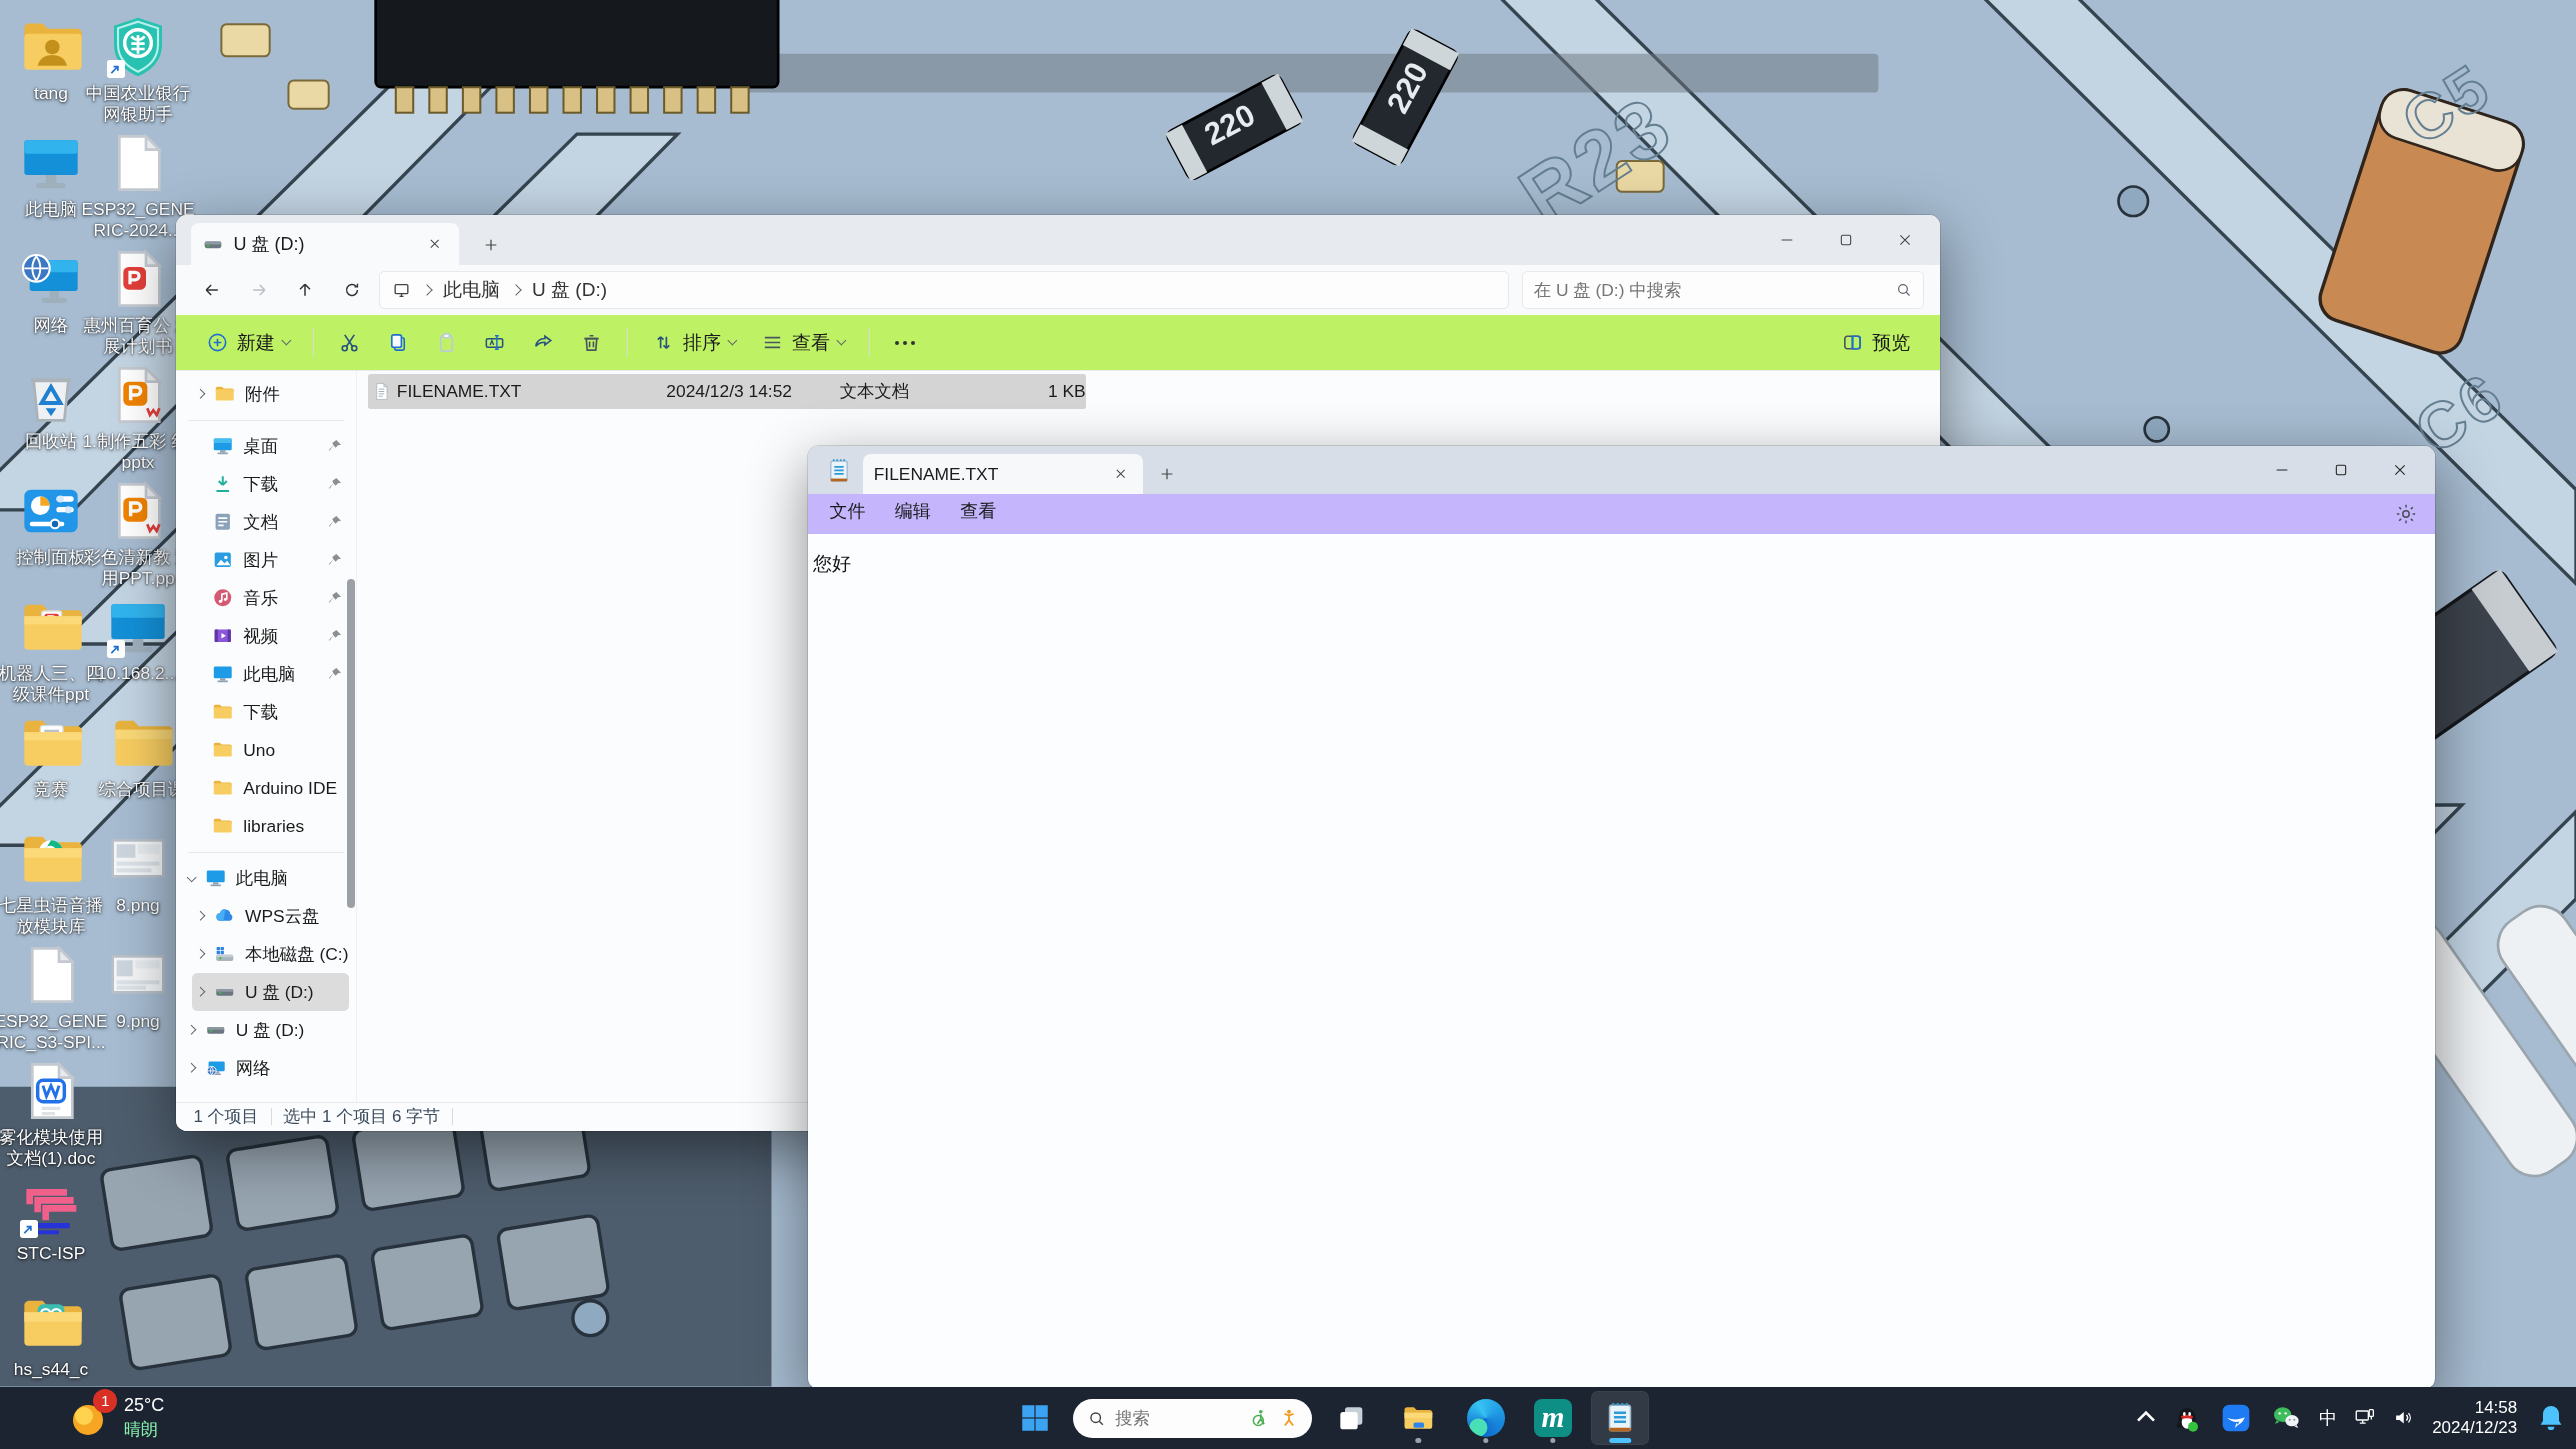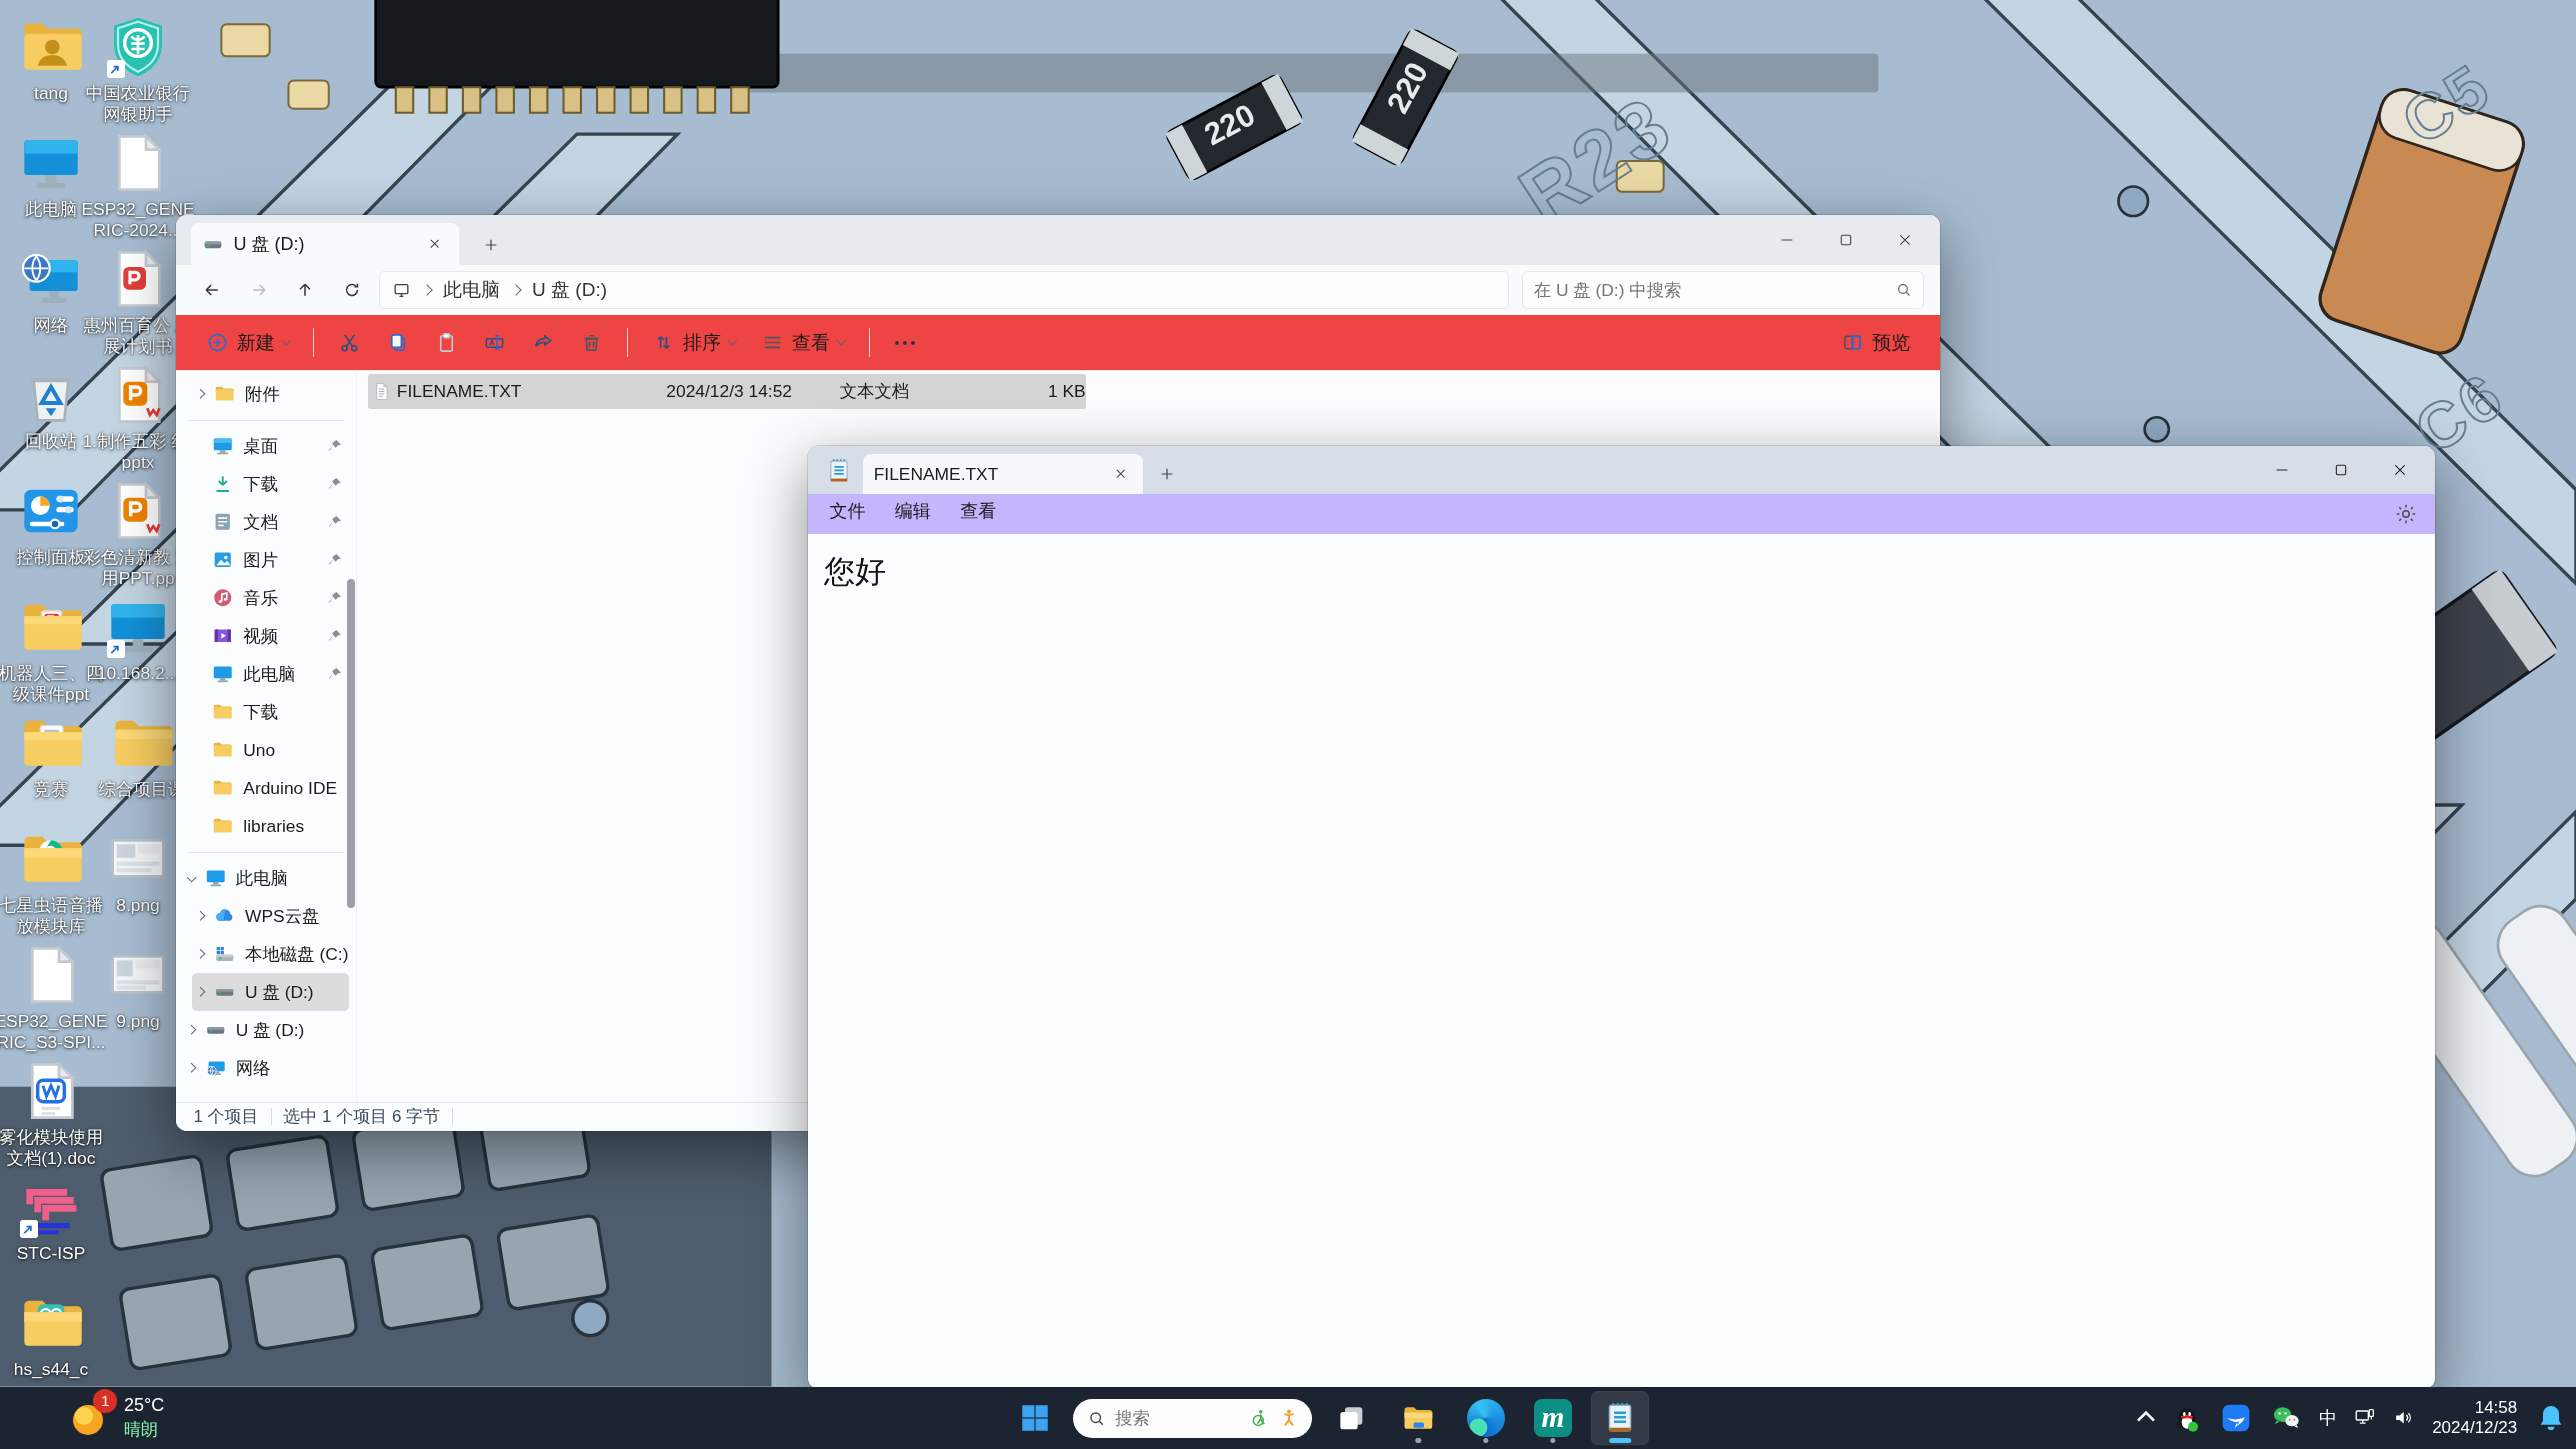--- a/index.html
+++ b/index.html
@@ -33,21 +33,21 @@
 .exp-tab .ttl{font-size:18px;color:#1b1b1b;flex:1}
 .tab-close{width:24px;height:24px;display:flex;align-items:center;justify-content:center;border-radius:4px}
 .tab-new{position:absolute;left:301px;top:16px;width:27px;height:27px;display:flex;align-items:center;justify-content:center}
 .exp-addr{height:50px;background:#f9fafc;display:flex;align-items:center;gap:6.7px;padding:0 16px}
 .navbtn{width:40px;height:38px;display:flex;align-items:center;justify-content:center;border-radius:5.4px}
 .navbtn svg{width:20px;height:20px}
 .crumbbar{height:38px;flex:1;background:#fdfdfe;border:0.7px solid #e6e8ea;border-radius:5.4px;display:flex;align-items:center;padding:0 12px;gap:9.4px;color:#333}
 .crumb-sep{width:8px;height:8px;border-right:1.6px solid #666;border-bottom:1.6px solid #666;transform:rotate(-45deg);margin:0 2.7px}
 .searchbar{width:402px;height:38px;background:#fdfdfe;border:0.7px solid #e6e8ea;border-radius:5.4px;display:flex;align-items:center;padding:0 10.7px;margin-left:6.7px}
 .searchbar input{border:0;outline:0;flex:1;font-size:17.4px;font-family:inherit;background:transparent;color:#4d7c0f}
-.exp-toolbar{height:56px;background:#ef4444;border-bottom:0.7px solid #e7e9eb;display:flex;align-items:center;padding:0 19px;gap:4px}
+.exp-toolbar{height:56px;background:#bef264;border-bottom:0.7px solid #e7e9eb;display:flex;align-items:center;padding:0 19px;gap:4px}
 .tbtn{display:flex;align-items:center;gap:8px;padding:0 10.7px;height:40px;border-radius:5.4px;color:#1b1b1b}
 .tbtn svg{width:23px;height:23px}
 .tb-sep{width:0.7px;height:29.5px;background:#d9dcdf;margin:0 9.4px}
 .chev-dn{width:6.7px;height:6.7px;border-right:1.3px solid #5f666d;border-bottom:1.3px solid #5f666d;transform:rotate(45deg);margin-top:-4px}
 .tb-dots{display:flex;gap:4px;padding:0 12px}
 .tb-dots i{width:4px;height:4px;border-radius:50%;background:#333}
 .exp-preview{margin-left:auto}
 .exp-body{position:absolute;top:156px;bottom:29.5px;left:0;right:0;display:flex}
 .exp-side{width:180px;padding-top:4px;position:relative;overflow:hidden}
 .sbi{height:38px;display:flex;align-items:center;gap:9.4px;font-size:17.4px;color:#1b1b1b;border-radius:5.4px;margin:0 6.7px;padding-left:5.4px;position:relative}
@@ -83,21 +83,21 @@
 
 #notepad{left:808px;top:446px;width:1627px;height:943px;background:#fcfdfe;z-index:20}
 .np-titlebar{height:48px;background:#d7dee7;position:relative;display:flex;align-items:flex-end}
 .np-appicon{position:absolute;left:17.4px;top:10.7px;width:28px;height:28px}
 .np-tab{margin-left:55px;width:280px;height:40px;background:#f7f8fa;border-radius:8px 8px 0 0;display:flex;align-items:center;padding:0 10.7px;gap:9.4px}
 .np-tab .ttl{flex:1;font-size:17.4px;color:#1b1b1b}
 .np-newtab{width:27px;height:27px;display:flex;align-items:center;justify-content:center;margin-left:10.7px;margin-bottom:6.7px}
 .np-menubar{height:40px;background:#c4b5fd;display:flex;align-items:flex-start;padding:0 9.4px;gap:5.4px;position:relative}
 .np-menu{padding:5.4px 12px;border-radius:4px;font-size:18px;color:#1b1b1b}
 .np-gear{position:absolute;right:17.4px;top:8px;width:24px;height:24px}
-.np-text{position:absolute;top:89px;bottom:29px;left:0;right:0;background:#fcfdfe;padding:16px 0 0 16px;font-size:31px;color:#141414}
+.np-text{position:absolute;top:89px;bottom:29px;left:0;right:0;background:#fcfdfe;padding:16px 0 0 5px;font-size:19px;color:#141414}
 .np-status{position:absolute;bottom:0;left:0;right:0;height:29px;background:#eff2f5;border-top:0.7px solid #dadde1;display:flex;align-items:center;font-size:17px;color:#5d6470;padding:0 14.8px}
 .np-sep{width:0.7px;height:16px;background:#d4d7db;margin:0 13.4px}
 .np-right{margin-left:auto;display:flex;align-items:center}
 .np-cell{min-width:81px}
 
 
 #taskbar{position:absolute;left:0;right:0;bottom:0;height:62px;background:#1b2430;z-index:30;display:flex;align-items:center}
 .weather{position:absolute;left:64px;display:flex;align-items:center;gap:12px}
 .sunwrap{position:relative;width:48px;height:48px}
 .wbadge{position:absolute;right:-5.4px;top:-5.4px;width:24px;height:24px;background:#d93025;border-radius:50%;color:#fff;font-size:15.4px;display:flex;align-items:center;justify-content:center}

